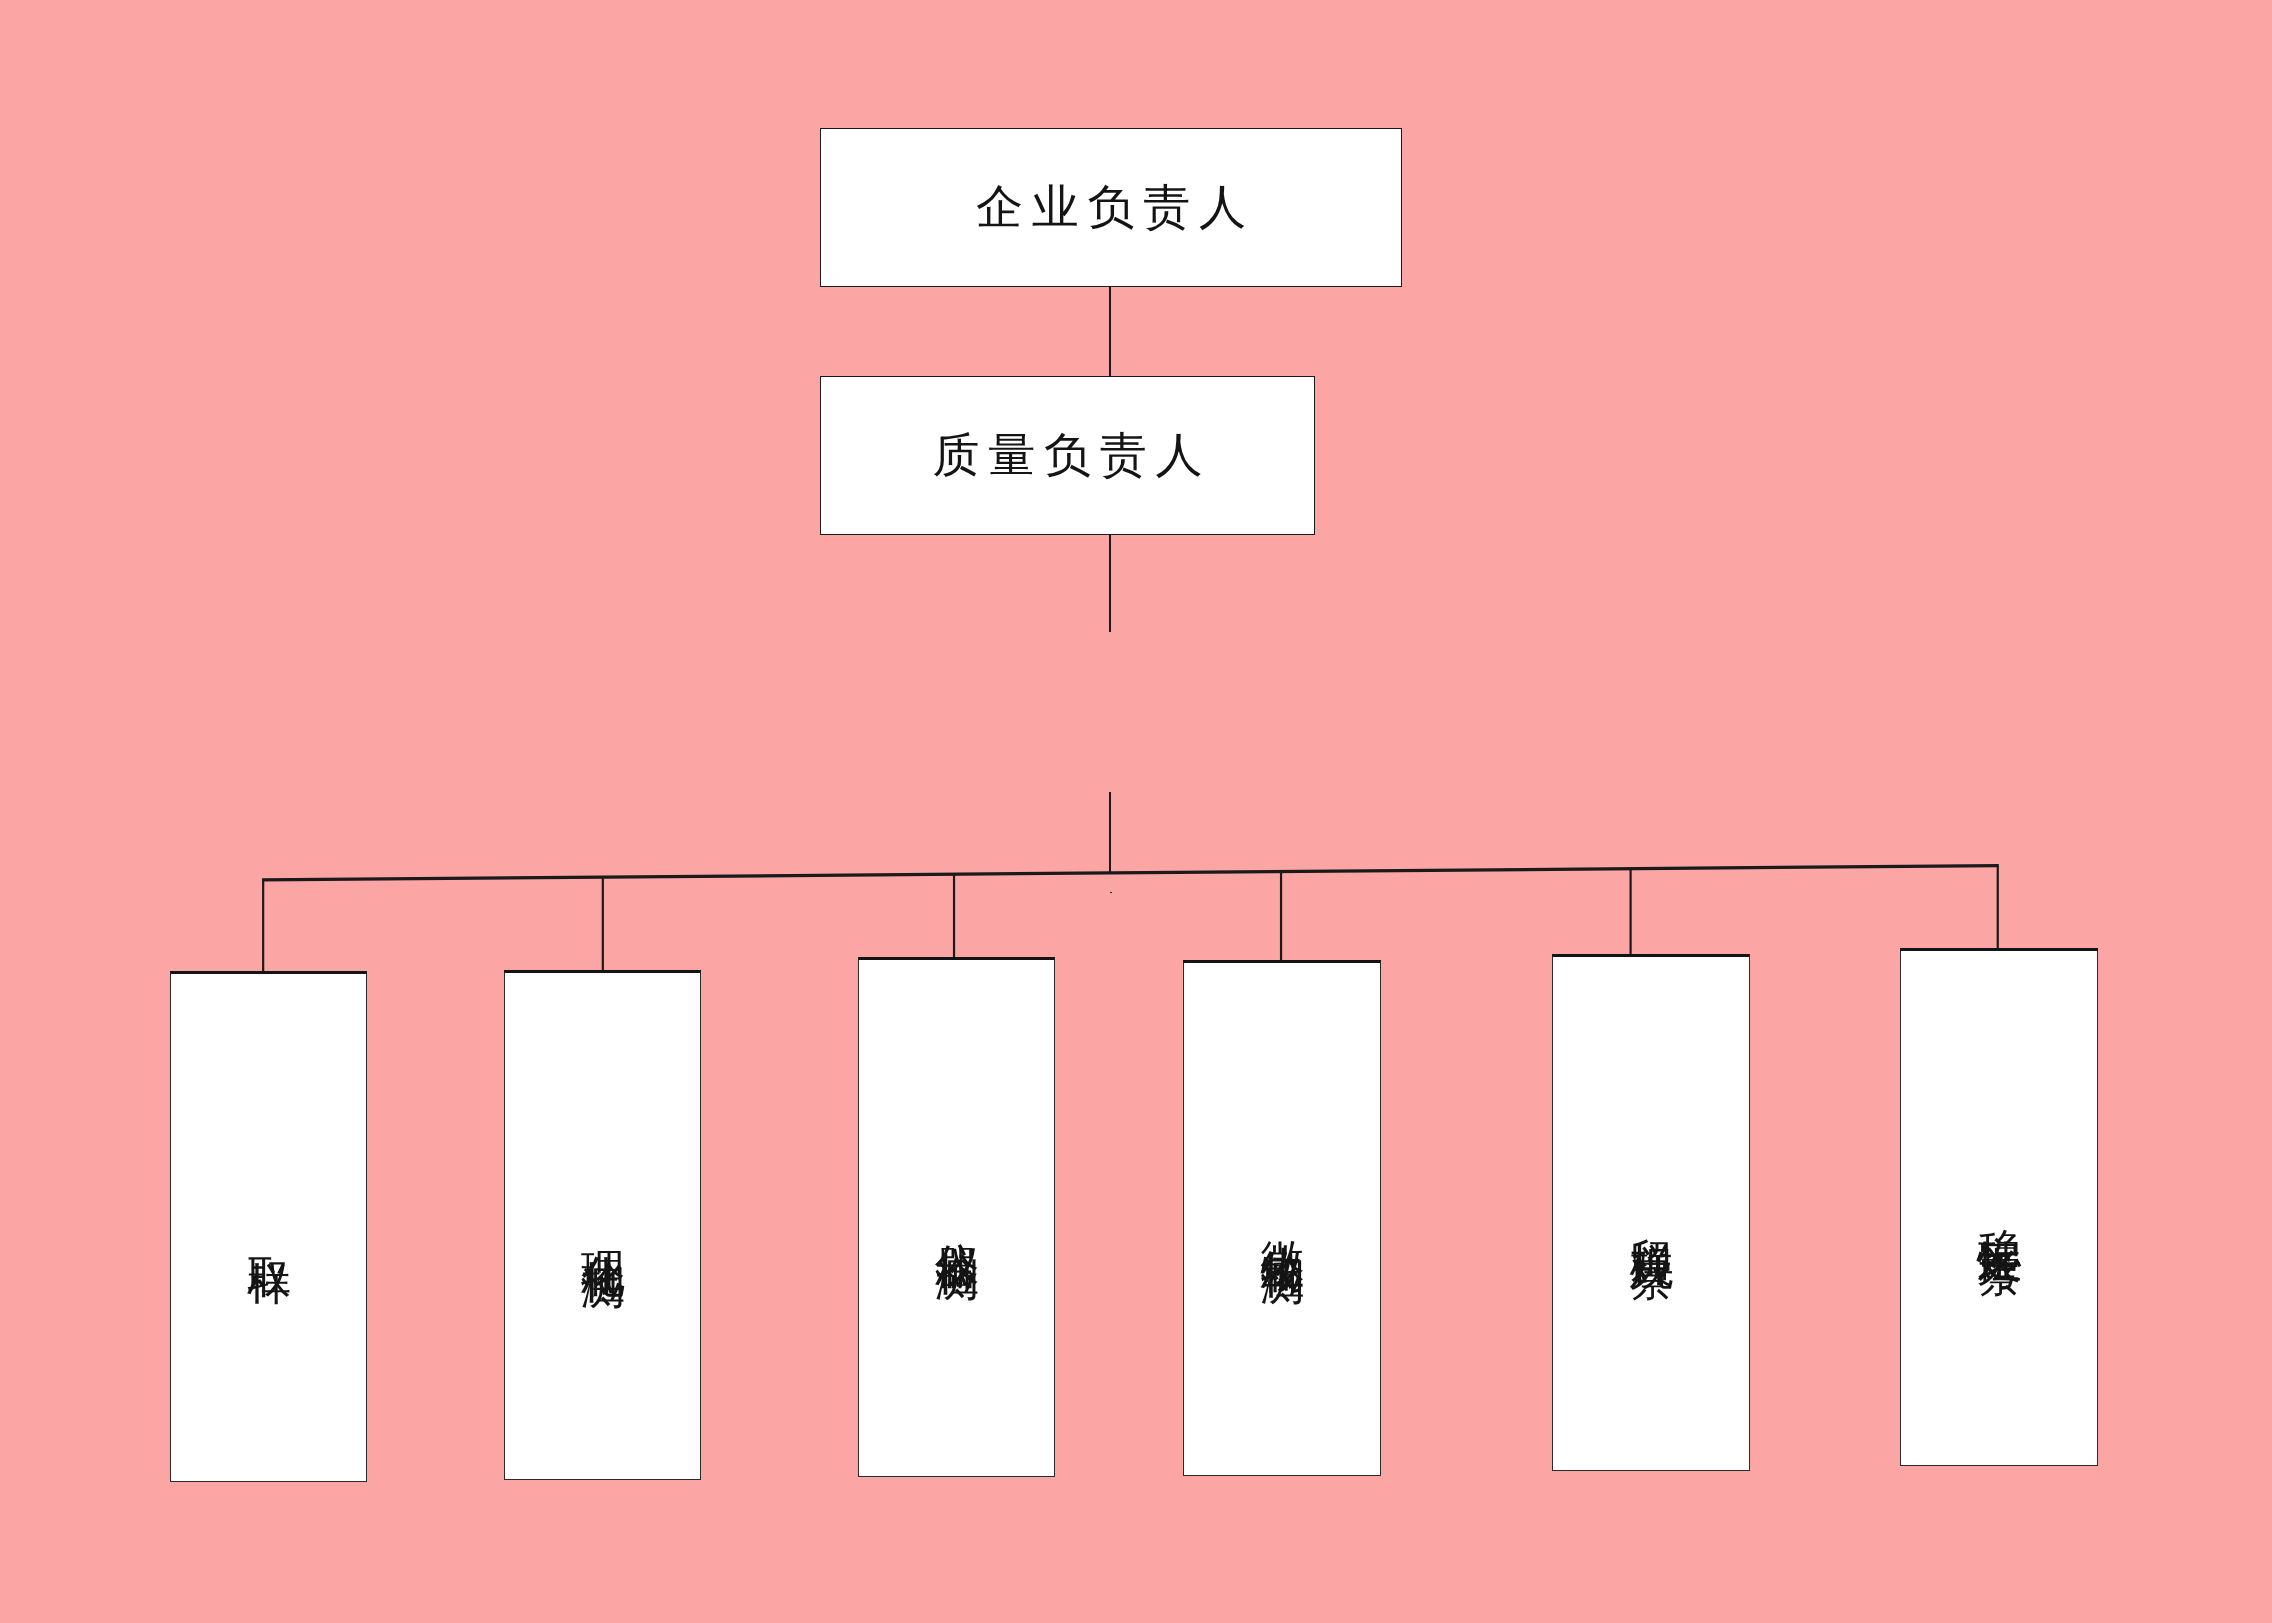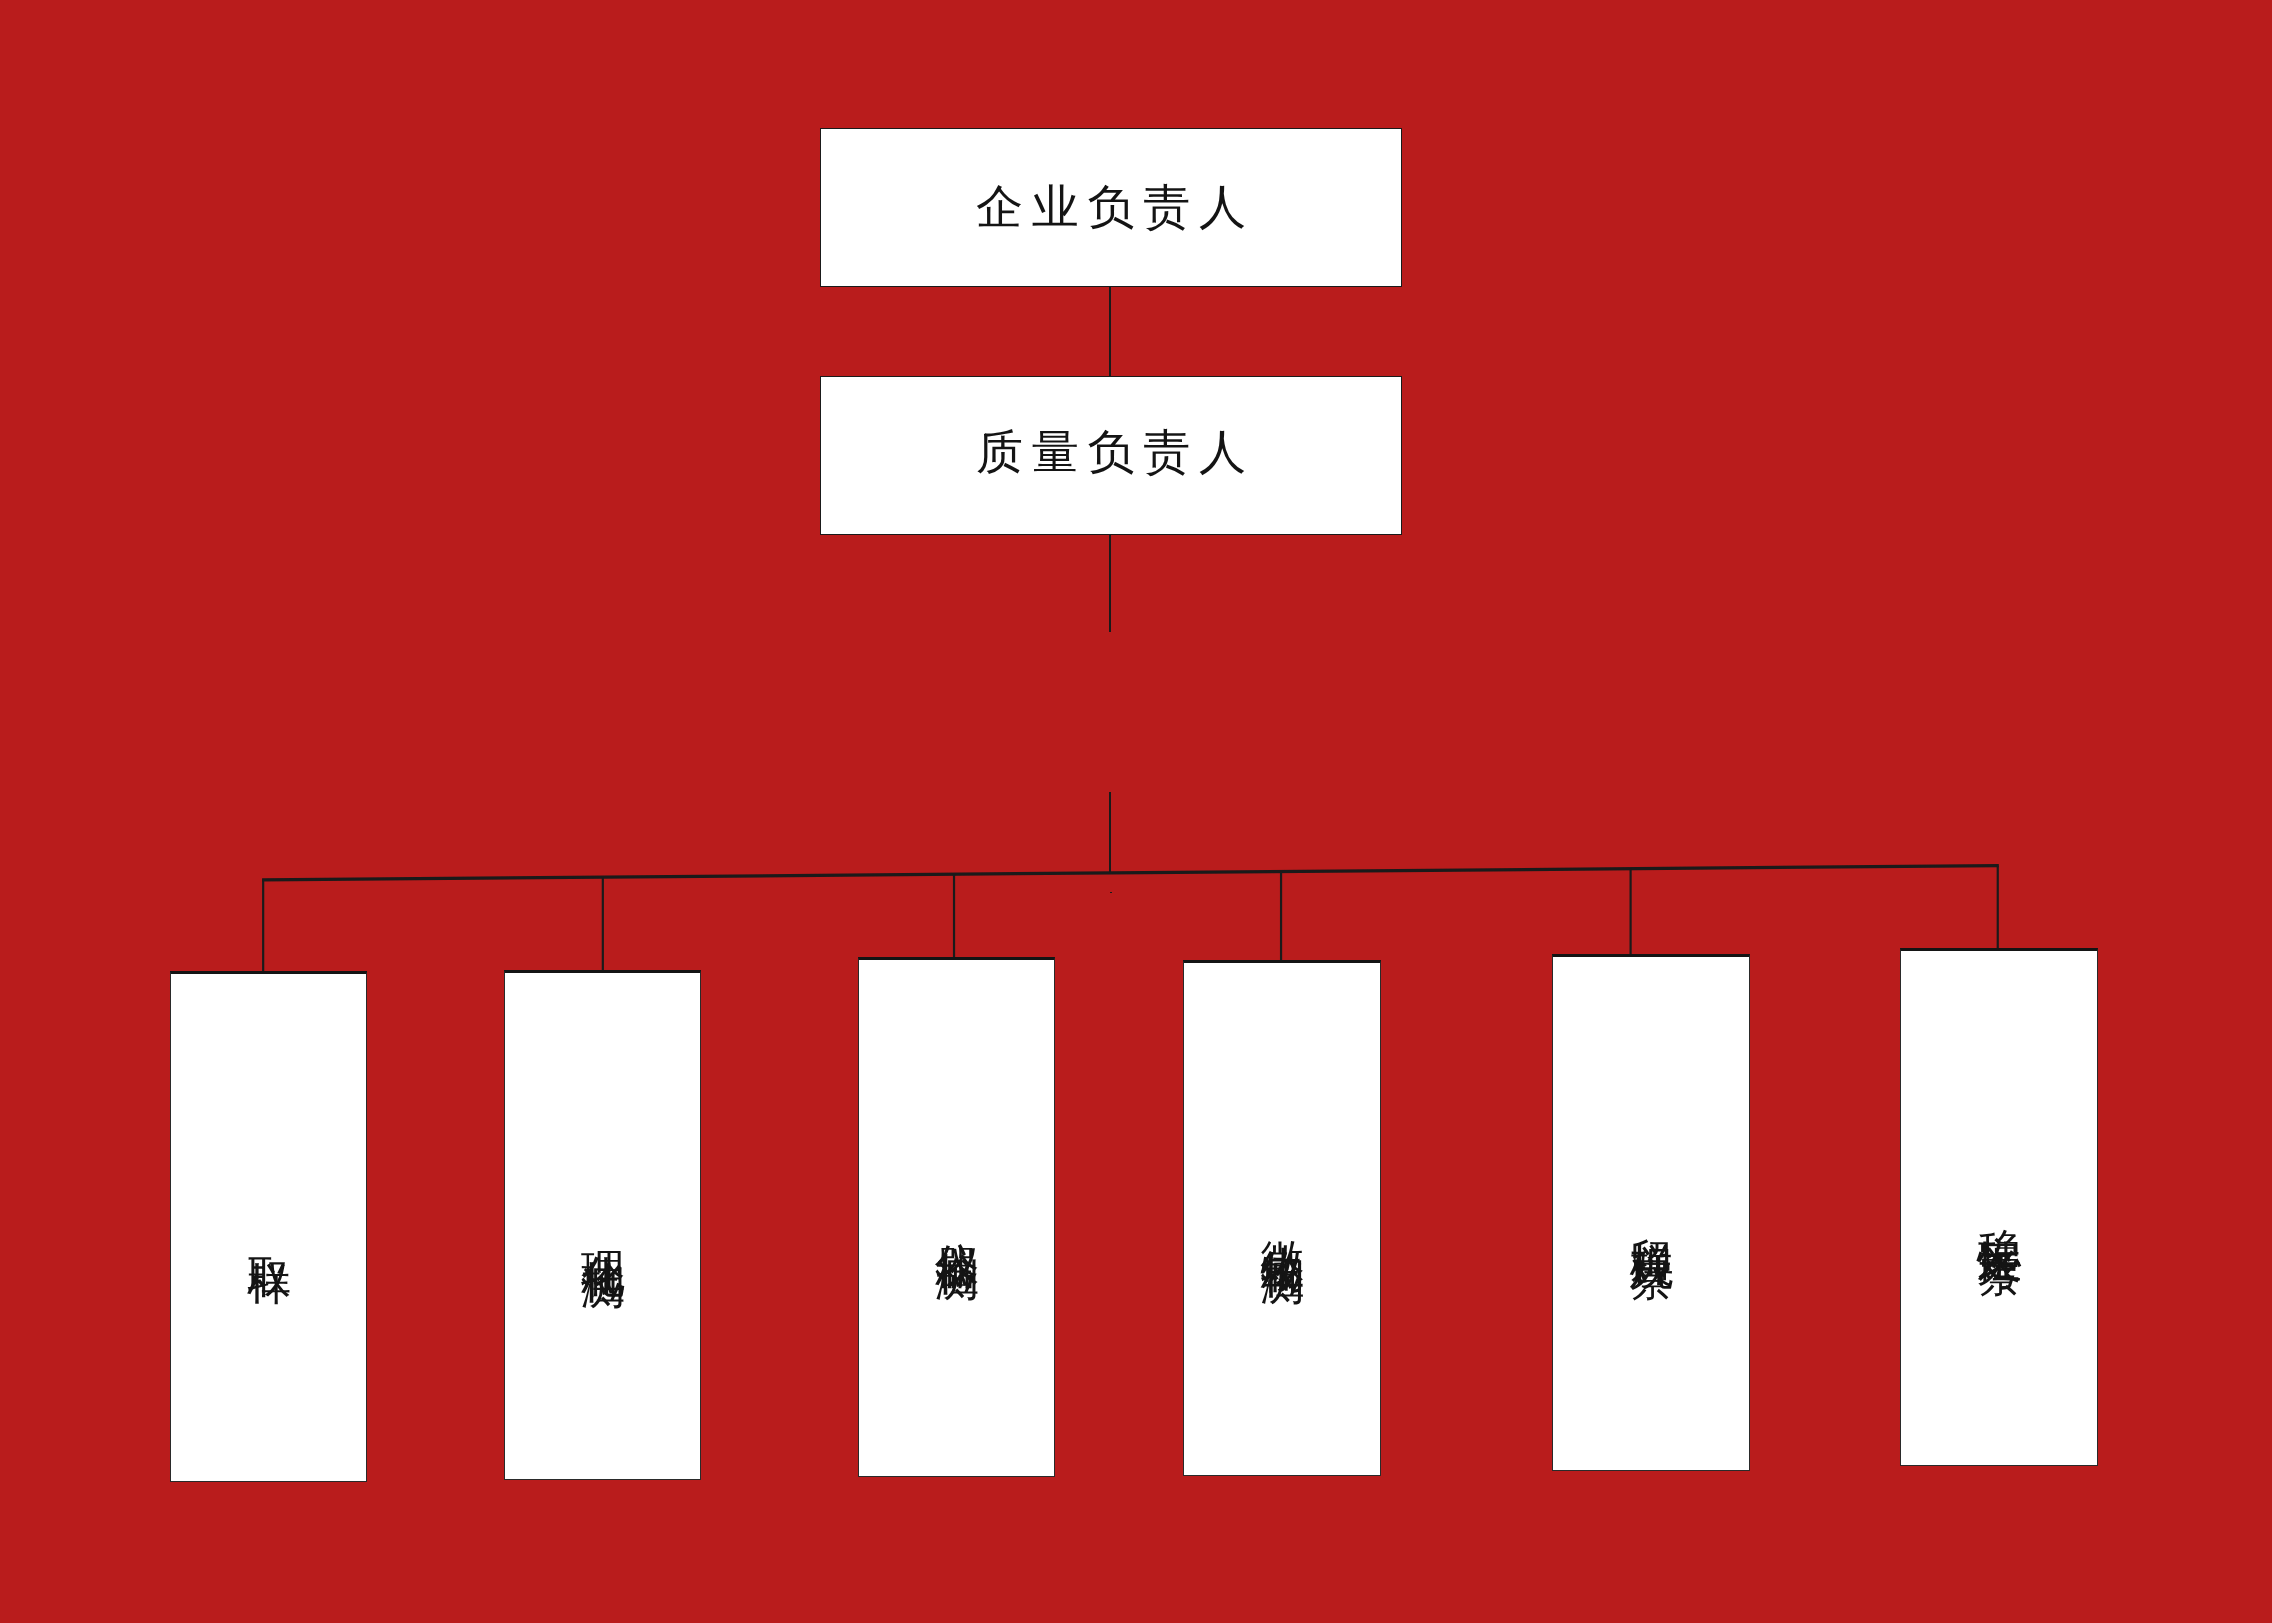--- a/index.html
+++ b/index.html
@@ -4,21 +4,21 @@
 <style>
   html, body {
     margin: 0;
     padding: 0;
     background: #ffffff;
   }
   #canvas {
     position: relative;
     width: 2273px;
     height: 1623px;
-    background: #b91c1c;
+    background: #fca5a5;
     overflow: hidden;
     font-family: "Liberation Serif", "DejaVu Serif", serif;
   }
 
   
   .node-box {
     position: absolute;
     box-sizing: border-box;
     background: #ffffff;
     border: 1.6px solid #1a1a1a;
@@ -77,21 +77,21 @@
 <div id="canvas">
 
   <div class="v-line" style="left:1110px; top:892px; height:0.5px;"></div>
 
   <div class="node-box" style="left:820px; top:128px; width:582px; height:159px;">
     <span class="node-label">企业负责人</span>
   </div>
 
   <div class="v-line" style="left:1109px; top:287px; height:89px;"></div>
 
-  <div class="node-box" style="left:820px; top:376px; width:582px; height:159px;font-family:Liberation Mono, monospace;">
+  <div class="node-box" style="left:820px; top:376px; width:495px; height:159px;">
     <span class="node-label">质量负责人</span>
   </div>
 
   <div class="v-line" style="left:1109px; top:535px; height:97px;"></div>
 
 
   <div class="v-line" style="left:1109px; top:792px; height:82px;"></div>
 
   <svg class="bus-svg" viewBox="0 0 4134 2953" xmlns="http://www.w3.org/2000/svg">
 

